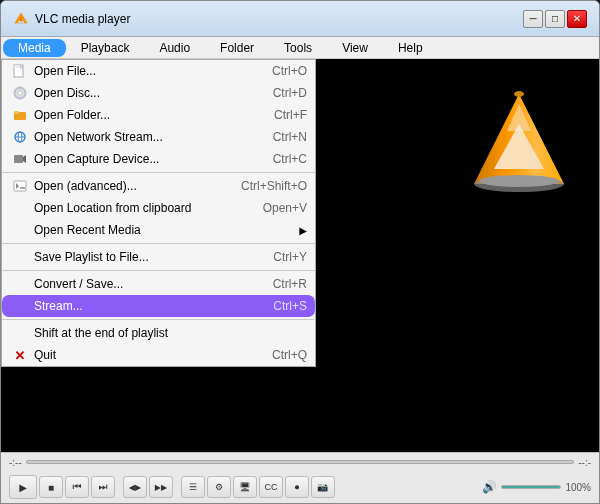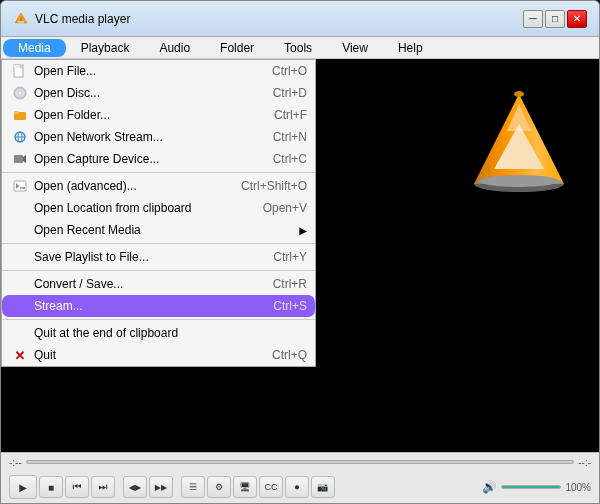--- a/index.html
+++ b/index.html
@@ -396,21 +396,21 @@
       <div class="dropdown-item active">
         <div class="item-icon"></div>
         <span class="item-label">Stream...</span>
         <span class="item-shortcut">Ctrl+S</span>
       </div>
 
       <div class="divider"></div>
 
       <div class="dropdown-item">
         <div class="item-icon"></div>
-        <span class="item-label">Quit at the end of clipboard</span>
+        <span class="item-label">Shift at the end of playlist</span>
         <span class="item-shortcut"></span>
       </div>
 
       <div class="dropdown-item">
         <div class="item-icon">
           <span style="color:#cc0000; font-weight:bold; font-size:13px;">✕</span>
         </div>
         <span class="item-label">Quit</span>
         <span class="item-shortcut">Ctrl+Q</span>
       </div>

